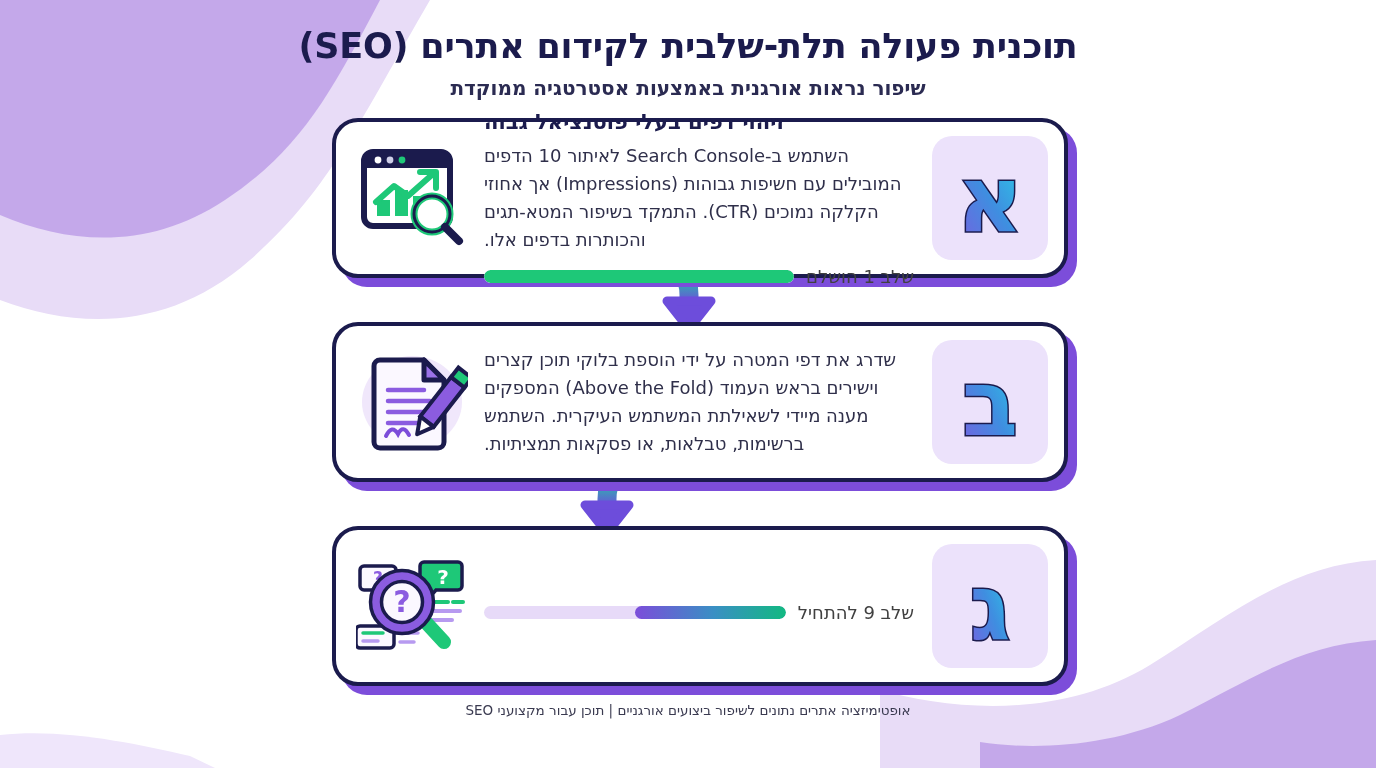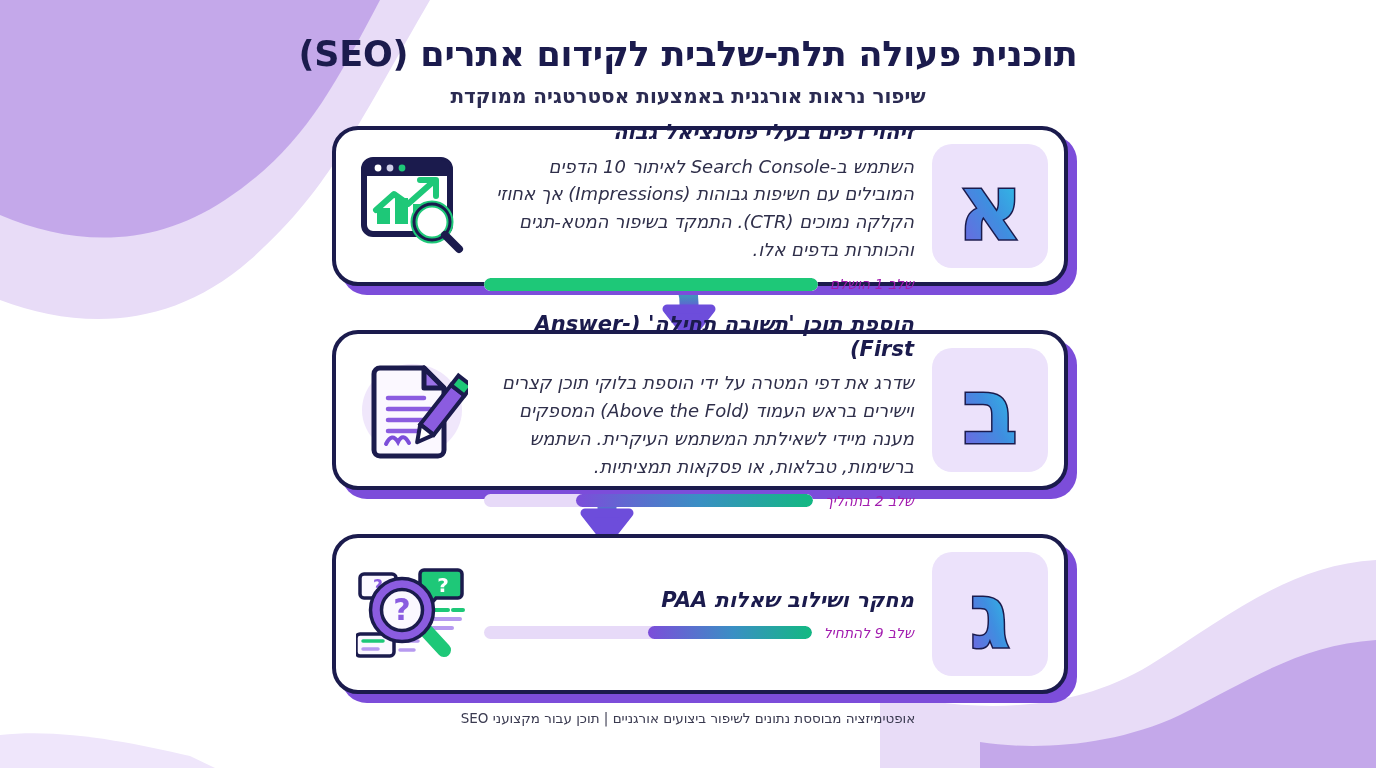--- a/index.html
+++ b/index.html
@@ -22,21 +22,21 @@
     position: relative;
     z-index: 2;
     width: 1376px;
     height: 768px;
     display: flex;
     flex-direction: column;
     align-items: center;
   }
 
   
-  .header { text-align: center; margin-top: 34px; }
+  .header { text-align: center; margin-top: 26px; }
   .title {
     font-size: 35px;
     font-weight: bold;
     color: #1b1b4d;
     letter-spacing: -0.2px;
     line-height: 1.15;
     white-space: nowrap;
   }
   .subtitle {
     margin-top: 10px;
@@ -97,23 +97,22 @@
     stroke: #1b1b4d;
     stroke-width: 3px;
     paint-order: stroke fill;
     font-family: "DejaVu Sans", "Liberation Sans", sans-serif;
   }
 
   
   .content {
     flex: 1 1 auto;
     padding: 0 18px 0 10px;
-    text-align: right;
+    text-align: left;
     min-width: 0;
-    font-style: italic;
   }
   .card-title {
     font-size: 21px;
     font-weight: bold;
     color: #1b1b4d;
     line-height: 1.2;
     margin-bottom: 7px;
   }
   .card-desc {
     font-size: 18px;
@@ -124,22 +123,22 @@
   
   .progress-row {
     display: flex;
     flex-direction: row;
     align-items: center;
     gap: 12px;
     margin-top: 12px;
   }
   .progress-label {
     flex: 0 0 auto;
-    font-size: 14px;
-    color: #a21caf;
+    font-size: 18px;
+    color: #404040;
     white-space: nowrap;
   }
   .progress-track {
     flex: 1 1 auto;
     height: 13px;
     border-radius: 7px;
     background: #e7daf8;
     overflow: hidden;
     position: relative;
   }
@@ -262,28 +261,21 @@
     </div>
 
     <div class="card">
       <div class="badge">
         <svg width="110" height="118" viewBox="0 0 110 118">
           <text class="badge-letter" x="55" y="92" text-anchor="middle">ב</text>
         </svg>
       </div>
 
       <div class="content">
-        <div class="card-title">הוספת תוכן 'תשובה תחילה' (Answer-First)</div>
         <div class="card-desc">שדרג את דפי המטרה על ידי הוספת בלוקי תוכן קצרים וישירים בראש העמוד (Above the Fold) המספקים מענה מיידי לשאילתת המשתמש העיקרית. השתמש ברשימות, טבלאות, או פסקאות תמציתיות.</div>
-        <div class="progress-row">
-          <div class="progress-label">שלב 2 בתהליך</div>
-          <div class="progress-track">
-            <div class="progress-fill fill-grad" style="width:72%"></div>
-          </div>
-        </div>
       </div>
 
       <div class="illus">
         <svg width="112" height="104" viewBox="0 0 112 104">
           <ellipse cx="56" cy="52" rx="50" ry="46" fill="#f0e7fb"></ellipse>
           <path d="M24,10 h44 l20,20 v62 a6,6 0 0 1 -6,6 h-58 a6,6 0 0 1 -6,-6 v-76 a6,6 0 0 1 6,-6 z" fill="#fbf8ff" stroke="#1b1b4d" stroke-width="5" stroke-linejoin="round"></path>
           <path d="M68,10 v20 h20 z" fill="#9b72e8" stroke="#1b1b4d" stroke-width="5" stroke-linejoin="round"></path>
           <line x1="32" y1="40" x2="68" y2="40" stroke="#8b5ce0" stroke-width="4.5" stroke-linecap="round"></line>
           <line x1="32" y1="51" x2="74" y2="51" stroke="#8b5ce0" stroke-width="4.5" stroke-linecap="round"></line>
           <line x1="32" y1="62" x2="74" y2="62" stroke="#8b5ce0" stroke-width="4.5" stroke-linecap="round"></line>
@@ -299,21 +291,20 @@
     </div>
 
     <div class="card">
       <div class="badge">
         <svg width="110" height="118" viewBox="0 0 110 118">
           <text class="badge-letter" x="55" y="92" text-anchor="middle">ג</text>
         </svg>
       </div>
 
       <div class="content">
-        <div class="card-title">מחקר ושילוב שאלות PAA</div>
         <div class="progress-row">
           <div class="progress-label">שלב 9 להתחיל</div>
           <div class="progress-track">
             <div class="progress-fill fill-grad" style="width:50%"></div>
           </div>
         </div>
       </div>
 
       <div class="illus">
         <svg width="112" height="104" viewBox="0 0 112 104">
@@ -342,15 +333,15 @@
           <circle cx="46" cy="48" r="26" fill="#fbf8ff" stroke="#8b5ce0" stroke-width="11"></circle>
           <circle cx="46" cy="48" r="31.5" fill="none" stroke="#1b1b4d" stroke-width="3.5"></circle>
           <circle cx="46" cy="48" r="20.5" fill="none" stroke="#1b1b4d" stroke-width="3.5"></circle>
           <text x="46" y="58" text-anchor="middle" font-size="30" font-weight="bold" fill="#8b5ce0" font-family="DejaVu Sans, sans-serif">?</text>
         </svg>
       </div>
     </div>
 
   </div>
 
-  <div class="footer">אופטימיזציה מבוססת נתונים לשיפור ביצועים אורגניים | תוכן עבור מקצועני SEO</div>
+  <div class="footer">אופטימיזציה אתרים נתונים לשיפור ביצועים אורגניים | תוכן עבור מקצועני SEO</div>
 
 </div>
 
 </body></html>

